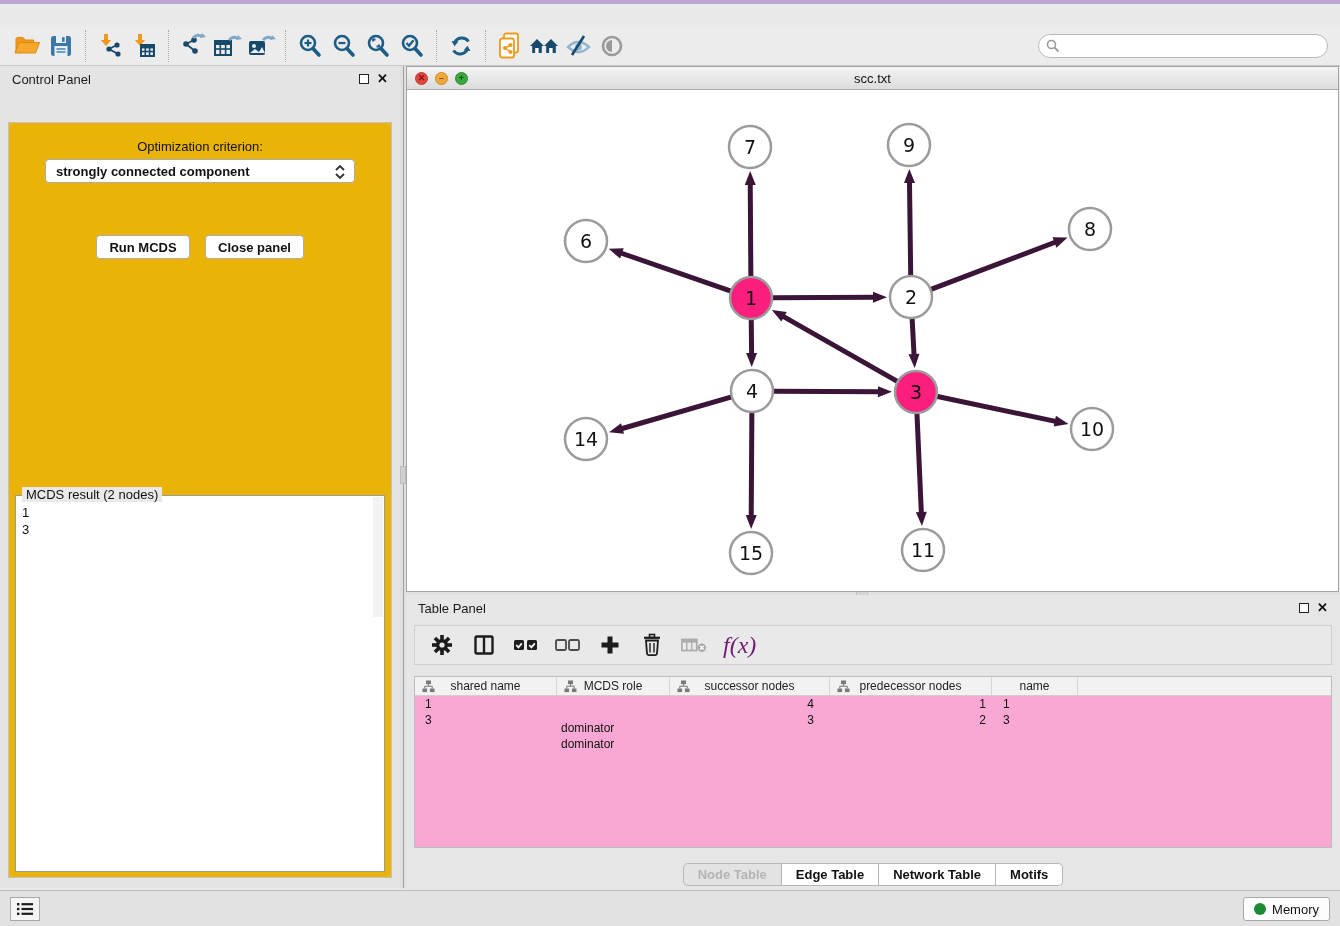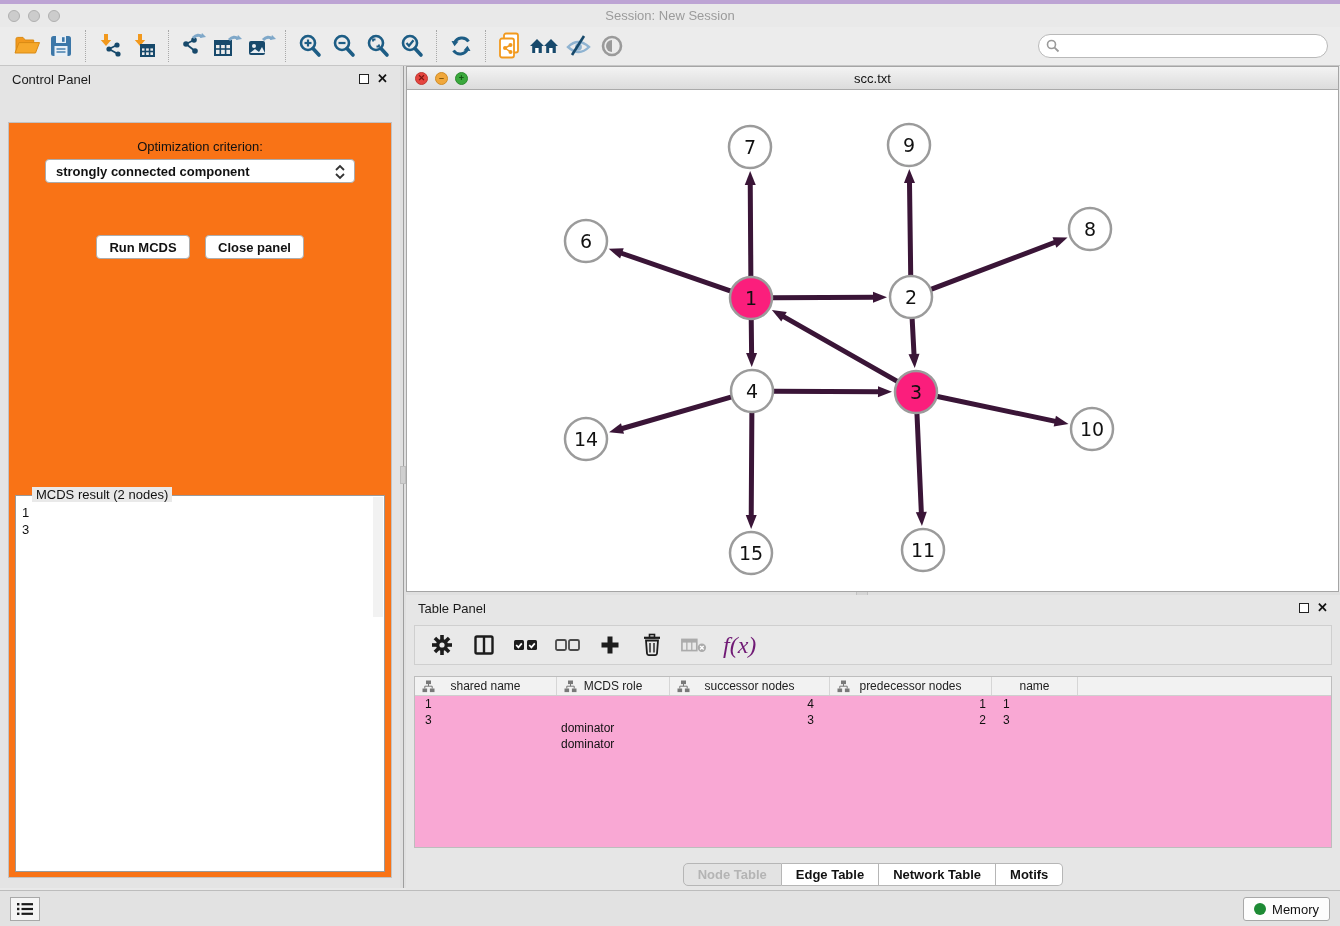--- a/index.html
+++ b/index.html
@@ -25,28 +25,28 @@
   .panel-titlebar { height:26px; display:flex; align-items:center; padding:0 12px; font-size:13px; color:#1a1a1a; }
   .panel-title-icons { margin-left:auto; display:flex; align-items:center; gap:8px; }
   .float-icon { width:10px; height:10px; border:1.5px solid #222; background:#fff; display:inline-block; }
   .close-icon { font-size:13px; font-weight:bold; color:#111; line-height:10px; }
   .cp-tabs { position:absolute; left:0; top:30px; width:100%; display:flex; justify-content:center; }
   .tabseg { display:flex; }
   .tabseg .tab { font-size:13px; font-weight:bold; padding:3px 14px; background:#fff; border:1px solid #b6b6b6; border-left:none; color:#111; }
   .tabseg .tab:first-child { border-left:1px solid #b6b6b6; border-radius:5px 0 0 5px; }
   .tabseg .tab:last-child { border-radius:0 5px 5px 0; }
   .tabseg .tab.selected { background:#e3e3e3; color:#b4b4b4; }
-  .cp-content { position:absolute; left:8px; top:56px; width:384px; height:756px; background:#f97316; border:1px solid #c2c2c2; }
+  .cp-content { position:absolute; left:8px; top:56px; width:384px; height:756px; background:#eab308; border:1px solid #c2c2c2; }
   .opt-label { position:absolute; top:16px; width:100%; text-align:center; font-size:13px; color:#111; }
   .combo { position:absolute; left:36px; top:36px; width:310px; height:24px; background:#fff; border:1px solid #ababab; border-radius:4px; font-size:13px; display:flex; align-items:center; padding:0 26px 0 10px; color:#111;font-weight:bold; }
   .combo .stepper { position:absolute; right:7px; top:4px; }
   .btn-row { position:absolute; left:0; top:68px; width:100%; display:flex; justify-content:center; gap:15px;margin-top:44px; }
   .aqua-btn { min-width:94px; height:24px; background:#fff; border:1px solid #adadad; border-radius:4px; font-size:13px; font-weight:bold; color:#111; padding:0 12px; display:flex; align-items:center; justify-content:center; }
   .result-box { position:absolute; left:6px; top:372px; width:370px; height:377px; border:1px solid #9a9a9a; background:#fff; }
-  .result-legend { position:absolute; left:16px; top:-9px; background:#e9e9e9; padding:0 4px; font-size:13px; color:#111; white-space:nowrap; }
+  .result-legend { position:absolute; left:6px; top:-9px; background:#e9e9e9; padding:0 4px; font-size:13px; color:#111; white-space:nowrap; }
   .result-lines { position:absolute; left:6px; top:8px; font-size:13px; color:#111; line-height:17px; white-space:pre-line; }
   .result-scrollbar { position:absolute; right:1px; top:1px; width:10px; height:120px; background:#f2f2f2; }
 
   
   .v-splitter { position:absolute; left:400px; top:66px; width:6px; height:822px; background:#e0e0e0; }
   .v-splitter .line { position:absolute; left:3px; top:0; width:1px; height:100%; background:#9e9e9e; }
   .v-splitter .handle { position:absolute; left:0; top:400px; width:6px; height:18px; background:#cfcfcf; border:1px solid #bdbdbd; }
   .h-splitter { position:absolute; left:406px; top:592px; width:934px; height:3px; background:#e0e0e0; }
   .h-splitter .handle { position:absolute; left:450px; top:-2px; width:12px; height:6px; background:#d6d6d6; border:1px solid #c2c2c2; }
 
@@ -85,28 +85,20 @@
   .memory-btn { position:absolute; right:10px; top:6px; height:24px; background:#fdfdfd; border:1px solid #a8a8a8; border-radius:3px; display:flex; align-items:center; gap:6px; padding:0 10px; font-size:13px; color:#111; }
   .mem-dot { width:12px; height:12px; border-radius:50%; background:#1d8a34; }
 </style>
 </head>
 <body>
 
 <div class="app">
 
   <div class="desktop-strip"></div>
 
-  <div class="titlebar">
-    <div class="traffic">
-      <span class="dot"></span>
-      <span class="dot"></span>
-      <span class="dot"></span>
-    </div>
-    <div class="win-title">Session: New Session</div>
-  </div>
 
   <div class="toolbar">
     <div class="tb-btn">
       <svg width="28" height="26" viewBox="0 0 28 26">
         <path d="M3 20 V6 q0-1.6 1.6-1.6 H10 l2.2 2.6 h8.5 V10" fill="#f2991d" stroke="#d98a14" stroke-width="1"></path>
         <path d="M2 20 L6 9.6 h20.5 L22.5 20 Z" fill="#f6a82b" stroke="#d98a14" stroke-width="1"></path>
       </svg>
     </div>
     <div class="tb-btn">
       <svg width="26" height="26" viewBox="0 0 26 26">

